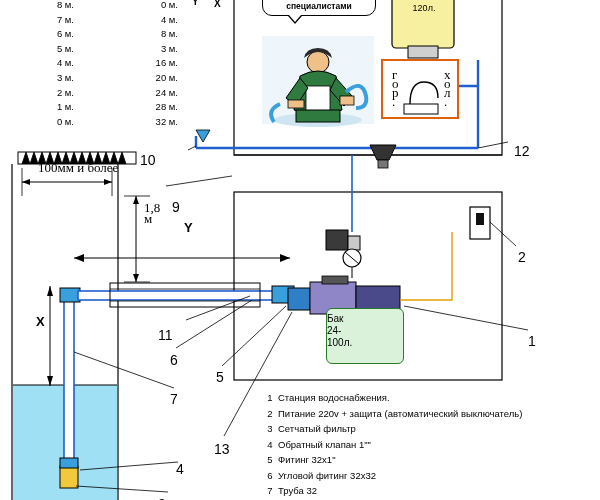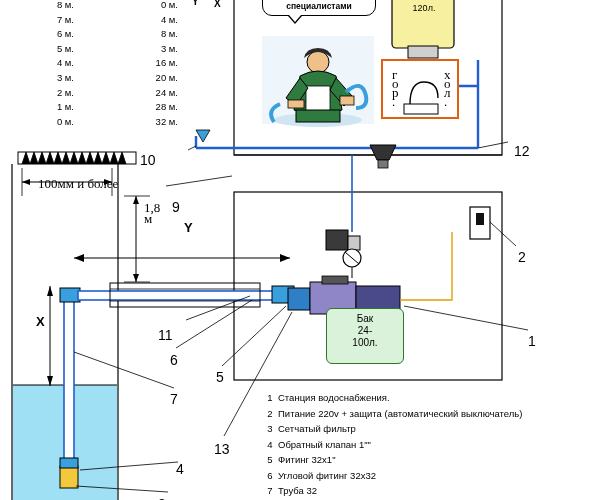--- a/index.html
+++ b/index.html
@@ -46,21 +46,20 @@
     left:25px;bottom:-9px;
     border-left:7px solid transparent;
     border-right:7px solid transparent;
     border-top:8px solid #000000;
   }
   .tankbox{
     position:absolute;
     background:#d9f2d9;
     border:1px solid #2a7a2a;
     border-radius:6px;
-    text-align:center;
     font-size:10px;
     line-height:12px;
     padding-top:4px;
   }
   .boiler{
     position:absolute;
     background:#f7f0a0;
     border:1px solid #8a8a20;
     border-radius:4px;
     text-align:center;
@@ -235,21 +234,21 @@
 <div class="lbl" style="left:444px;top:70px;width:10px;line-height:9px;">
   <span style="white-space:pre-line;">х о л .</span>
 </div>
 
 <div class="tankbox" style="left:326px;top:308px;width:76px;height:50px;">
   <span style="white-space:pre-line;">Бак
 24-
 100л.</span>
 </div>
 
-<div class="lbl" style="left:38px;top:176px;text-align:right;">100мм и более</div>
+<div class="lbl" style="left:38px;top:160px;text-align:right;">100мм и более</div>
 <div class="lbl" style="left:144px;top:202px;width:8px;line-height:11px;">
   <span style="white-space:pre-line;">1,8 м</span>
 </div>
 
 <div class="lbl-b" style="left:36px;top:314px;font-size:13px;">X</div>
 <div class="lbl-b" style="left:184px;top:220px;font-size:13px;">Y</div>
 
 <div class="callout" style="left:528px;top:324px;">1</div>
 <div class="callout" style="left:518px;top:240px;">2</div>
 <div class="callout" style="left:158px;top:487px;">3</div>

